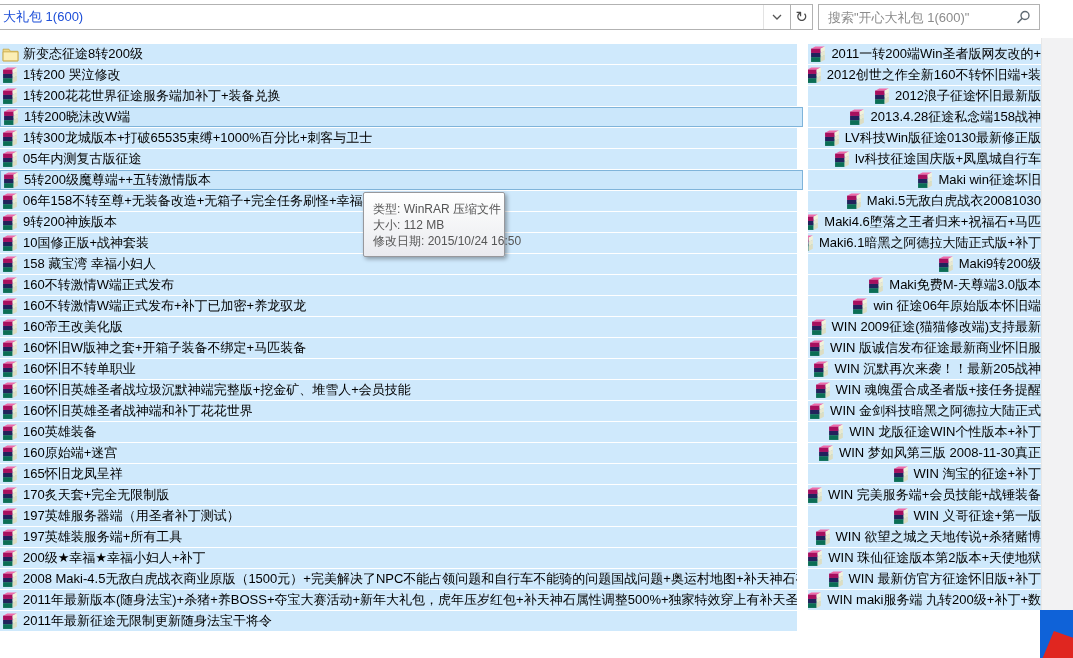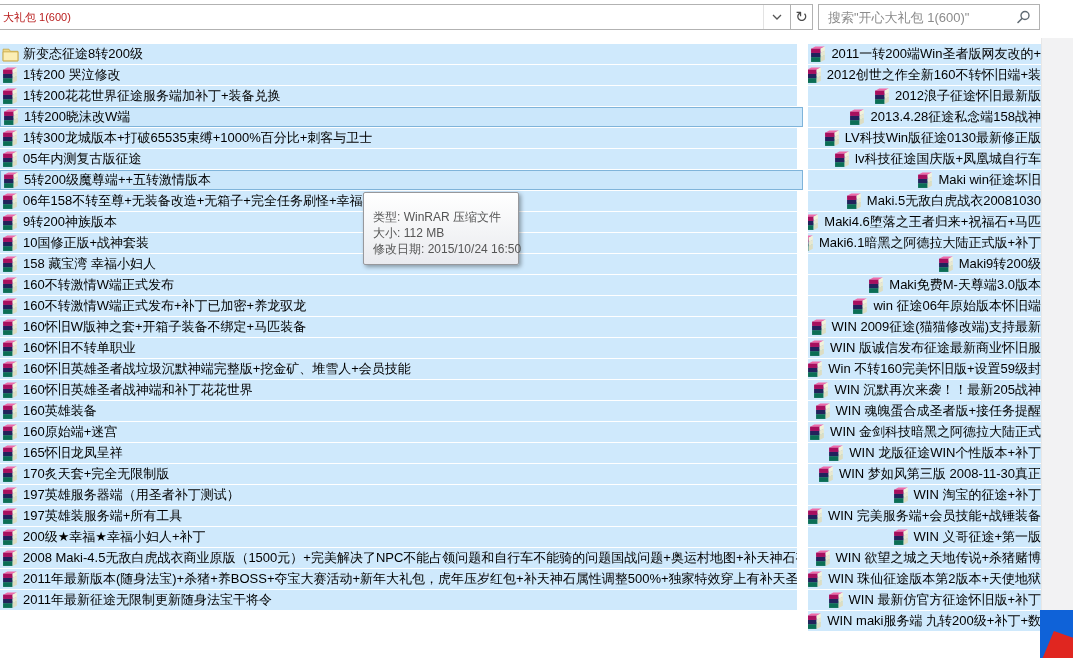--- a/index.html
+++ b/index.html
@@ -8,21 +8,21 @@
     background:#ffffff;
     font-family:"Liberation Sans","DejaVu Sans",sans-serif;
     -webkit-font-smoothing:antialiased;
   }
   
   .topbar{position:absolute;left:0;top:0;width:1073px;height:38px;background:#fff;z-index:5;}
   .addressbox{
     position:absolute;left:-1px;top:4px;width:792px;height:26px;
     border:1px solid #b2b2b2;background:#fff;display:flex;align-items:center;box-sizing:border-box;
   }
-  .address-text{flex:1;padding-left:3px;font-size:11px;color:#b91c1c;white-space:nowrap;overflow:hidden;}
+  .address-text{flex:1;padding-left:3px;font-size:13px;color:#1d4ed8;white-space:nowrap;overflow:hidden;}
   .combo-sep{width:1px;height:24px;background:#e3e3e3;}
   .combo-chevron{width:26px;height:100%;display:flex;align-items:center;justify-content:center;cursor:default;}
   .refreshbox{
     position:absolute;left:790px;top:4px;width:23px;height:26px;
     border:1px solid #b2b2b2;background:#fff;box-sizing:border-box;
     display:flex;align-items:center;justify-content:center;
     font-size:15px;color:#4a4a4a;
   }
   .searchbox{
     position:absolute;left:818px;top:4px;width:222px;height:26px;
@@ -46,25 +46,25 @@
     display:flex;align-items:center;box-sizing:border-box;
     padding-left:2px;white-space:nowrap;overflow:hidden;cursor:default;
   }
   .col-left .file-row{width:797px;}
   .col-left .file-row.focused{width:803px;border:1px solid #7fb4da;background:#cbe7fb;}
   .col-right .file-row{width:233px;justify-content:flex-end;}
   .file-row .ic{width:17px;height:17px;flex:0 0 17px;margin-right:4px;}
   .file-row .nm{font-size:13px;color:#000;}
   
   .tooltip{
-    position:absolute;left:363px;top:192px;z-index:20;width:156px;
+    position:absolute;left:363px;top:192px;z-index:20;width:142px;
     background:linear-gradient(to bottom,#ffffff 0%,#f2f3f5 60%,#e9eaef 100%);
     border:1px solid #97989c;border-radius:2px;
     box-shadow:2px 2px 4px rgba(0,0,0,0.35);
-    padding:16px 9px 7px 9px;box-sizing:border-box;
+    padding:8px 9px 7px 9px;box-sizing:border-box;
   }
   .tooltip div{font-size:12px;line-height:16px;color:#555;white-space:nowrap;}
   
   .corner-logo{position:absolute;left:1040px;top:610px;width:33px;height:48px;background:#0f62d8;z-index:30;overflow:hidden;}
   .corner-logo .red{
     position:absolute;left:0;bottom:0;width:100%;height:100%;
     background:#e02620;
     clip-path:polygon(8% 100%,100% 100%,100% 58%,42% 44%);
   }
   svg.defsonly{position:absolute;width:0;height:0;}
@@ -200,20 +200,26 @@
     <div class="file-row">
       <svg class="ic">
         <use href="#icon-rar"></use>
       </svg>
       <span class="nm">160不转激情W端正式发布+补丁已加密+养龙驭龙</span>
     </div>
     <div class="file-row">
       <svg class="ic">
         <use href="#icon-rar"></use>
       </svg>
+      <span class="nm">160帝王改美化版</span>
+    </div>
+    <div class="file-row">
+      <svg class="ic">
+        <use href="#icon-rar"></use>
+      </svg>
       <span class="nm">160怀旧W版神之套+开箱子装备不绑定+马匹装备</span>
     </div>
     <div class="file-row">
       <svg class="ic">
         <use href="#icon-rar"></use>
       </svg>
       <span class="nm">160怀旧不转单职业</span>
     </div>
     <div class="file-row">
       <svg class="ic">
@@ -371,26 +377,20 @@
       <svg class="ic">
         <use href="#icon-rar"></use>
       </svg>
       <span class="nm">WIN  2009征途(猫猫修改端)支持最新</span>
     </div>
     <div class="file-row">
       <svg class="ic">
         <use href="#icon-rar"></use>
       </svg>
       <span class="nm">WIN  版诚信发布征途最新商业怀旧服</span>
-    </div>
-    <div class="file-row">
-      <svg class="ic">
-        <use href="#icon-rar"></use>
-      </svg>
-      <span class="nm">Win  不转160完美怀旧版+设置59级封</span>
     </div>
     <div class="file-row">
       <svg class="ic">
         <use href="#icon-rar"></use>
       </svg>
       <span class="nm">WIN  沉默再次来袭！！最新205战神</span>
     </div>
     <div class="file-row">
       <svg class="ic">
         <use href="#icon-rar"></use>

